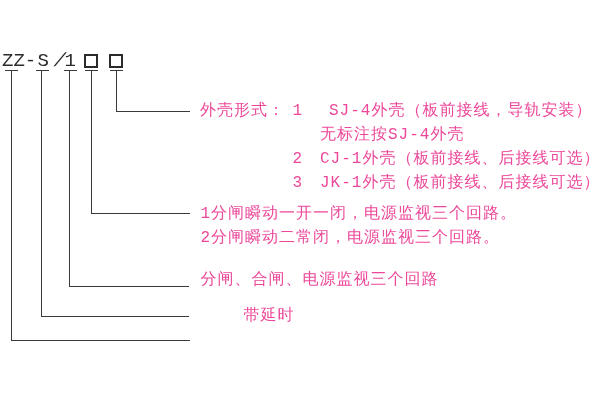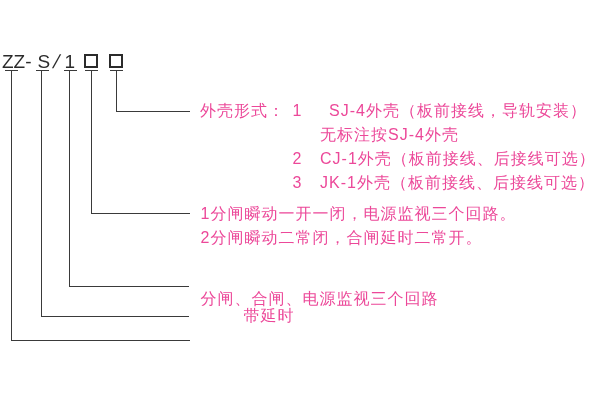--- a/index.html
+++ b/index.html
@@ -2,21 +2,21 @@
 <html><head>
 <meta charset="utf-8">
 <style>
   html,body{margin:0;padding:0;}
   body{background:#ffffff;}
   #stage{
     position:relative;
     width:600px;height:400px;
     background:#ffffff;
     overflow:hidden;
-    font-family:Liberation Sans, sans-serif;
+    font-family:Liberation Mono, monospace;
     color:#2f2f2f;
   }
   .abs{position:absolute;line-height:1;white-space:nowrap;}
   .code{font-size:19px;letter-spacing:0;color:#2b2b2b;}
   .box{
     position:absolute;
     width:14px;height:14px;
     border:2px solid #2b2b2b;
     box-sizing:border-box;
     background:#ffffff;
@@ -57,18 +57,18 @@
   <span class="abs txt" style="left:200px;top:103px;">外壳形式：</span>
   <span class="abs txt" style="left:292.5px;top:103px;">1</span>
   <span class="abs txt" style="left:320px;top:103px;margin-left:9px;">SJ-4外壳（板前接线，导轨安装）</span>
   <span class="abs txt" style="left:320px;top:127px;text-align:right;">无标注按SJ-4外壳</span>
   <span class="abs txt" style="left:292.5px;top:151px;">2</span>
   <span class="abs txt" style="left:320px;top:151px;">CJ-1外壳（板前接线、后接线可选）</span>
   <span class="abs txt" style="left:292.5px;top:175px;">3</span>
   <span class="abs txt" style="left:320px;top:175px;">JK-1外壳（板前接线、后接线可选）</span>
 
   <span class="abs txt" style="left:200.5px;top:206px;">1分闸瞬动一开一闭，电源监视三个回路。</span>
-  <span class="abs txt" style="left:200.5px;top:230px;">2分闸瞬动二常闭，合闸延时二常开。</span>
+  <span class="abs txt" style="left:200.5px;top:230px;">2分闸瞬动二常闭，电源监视三个回路。</span>
 
-  <span class="abs txt" style="left:200.5px;top:291px;">分闸、合闸、电源监视三个回路</span>
+  <span class="abs txt" style="left:200.5px;top:272px;">分闸、合闸、电源监视三个回路</span>
   <span class="abs txt" style="left:200.5px;top:308px;margin-left:43px;">带延时</span>
 
 </div>
 
 </body></html>

